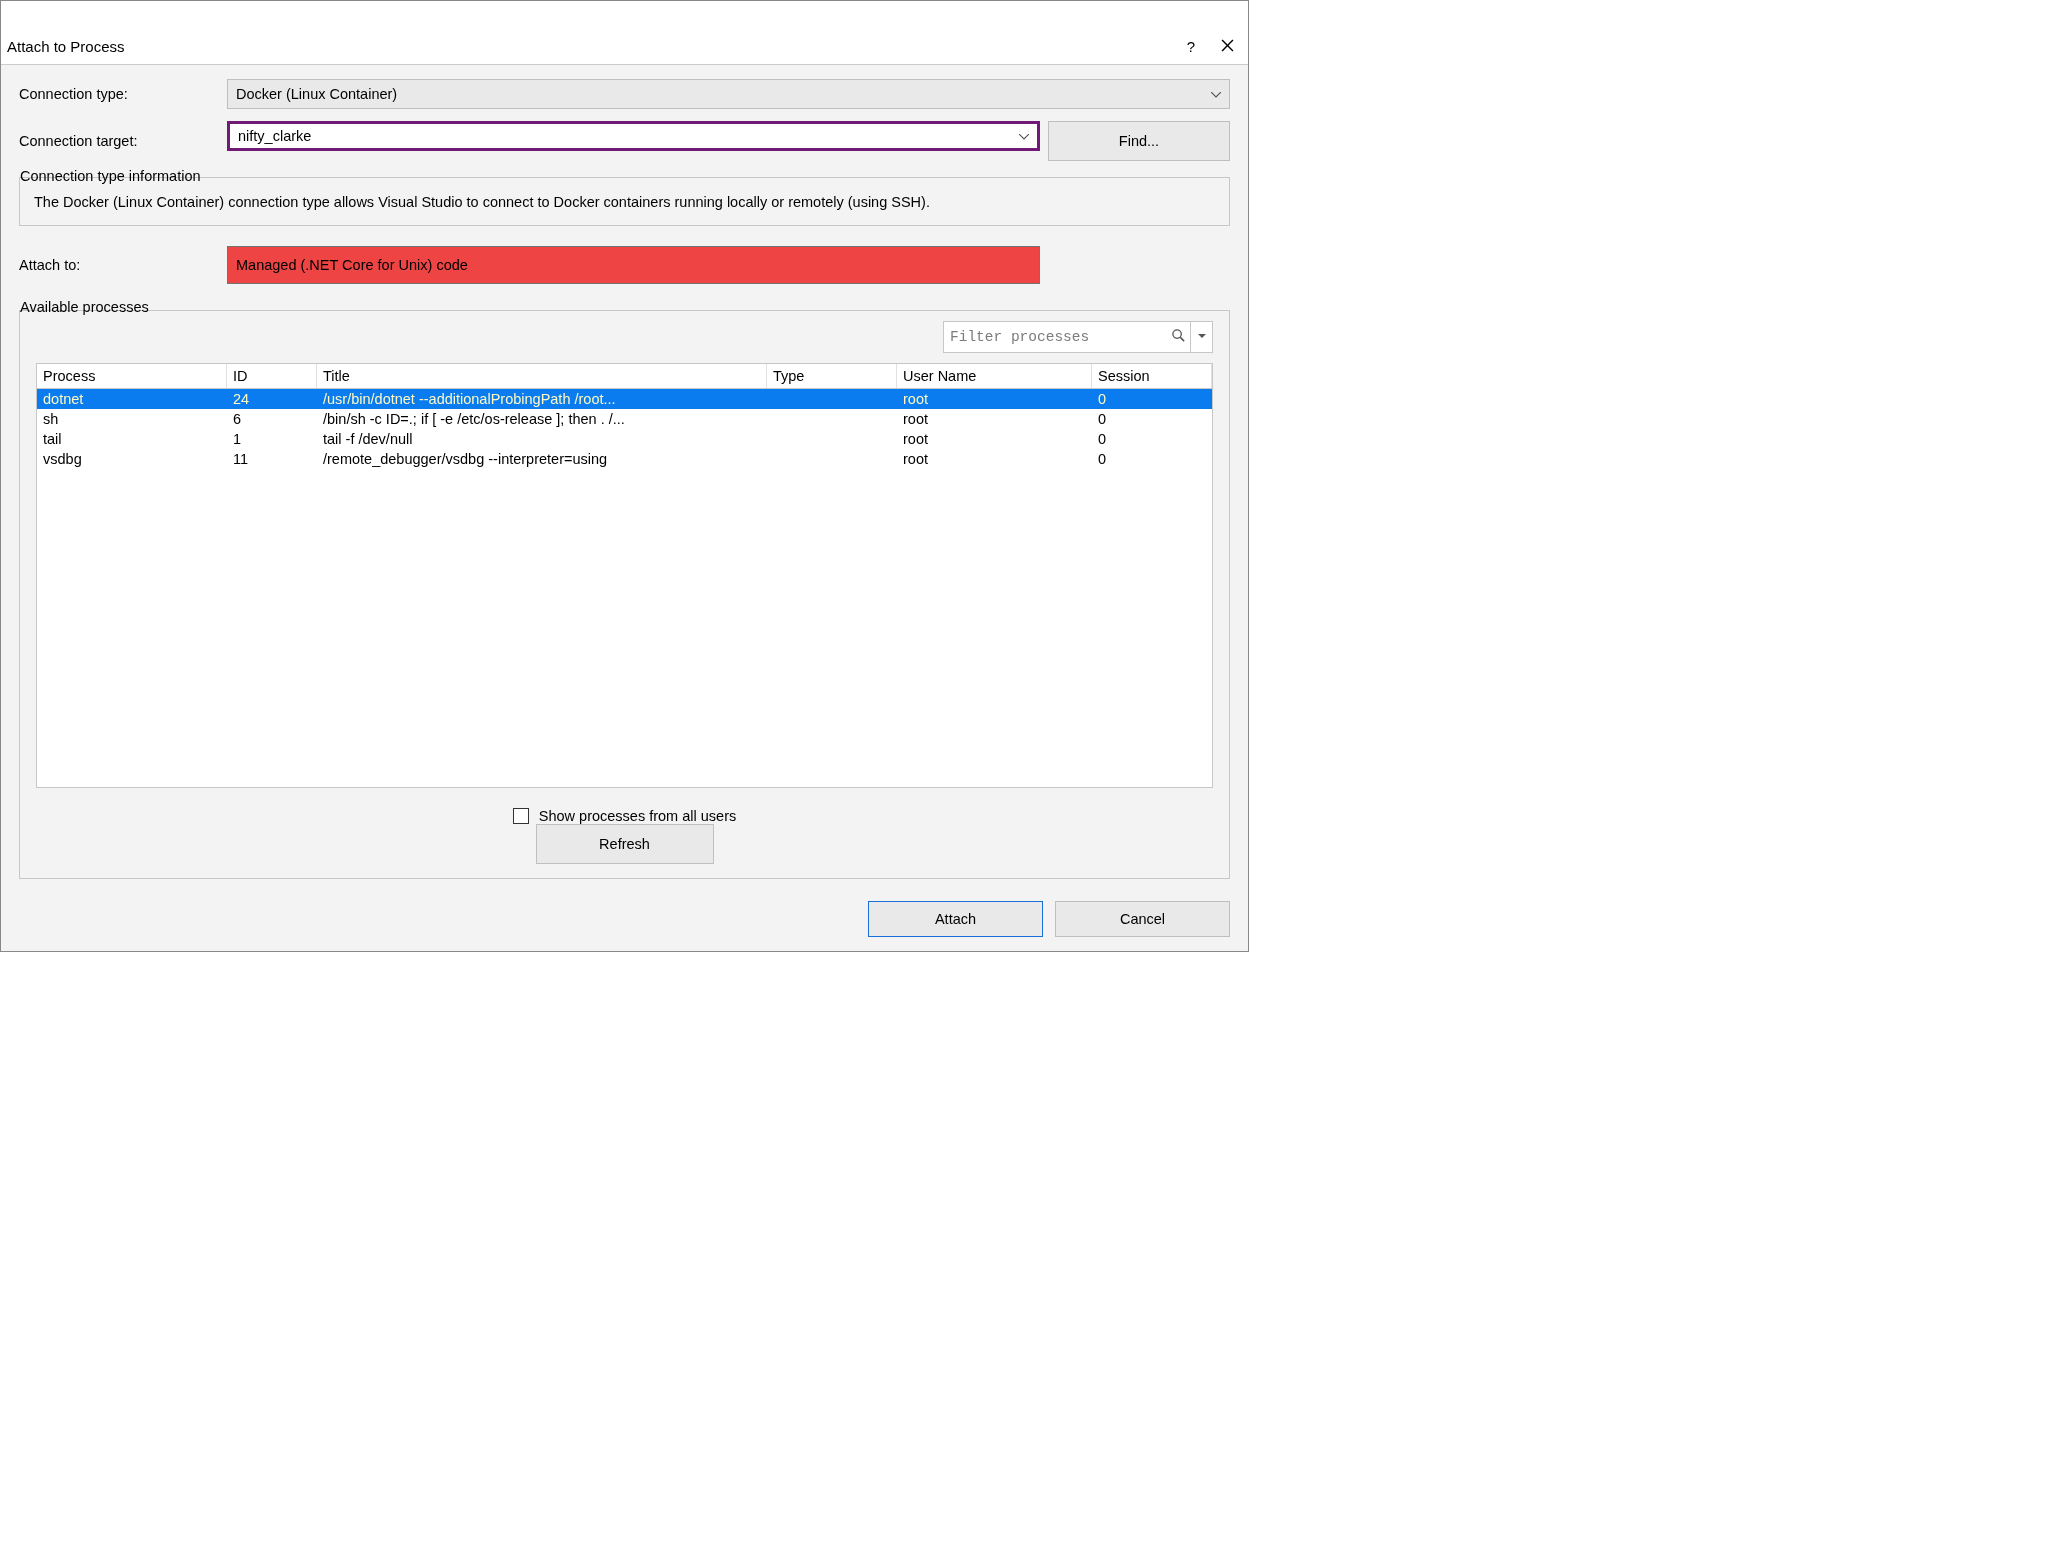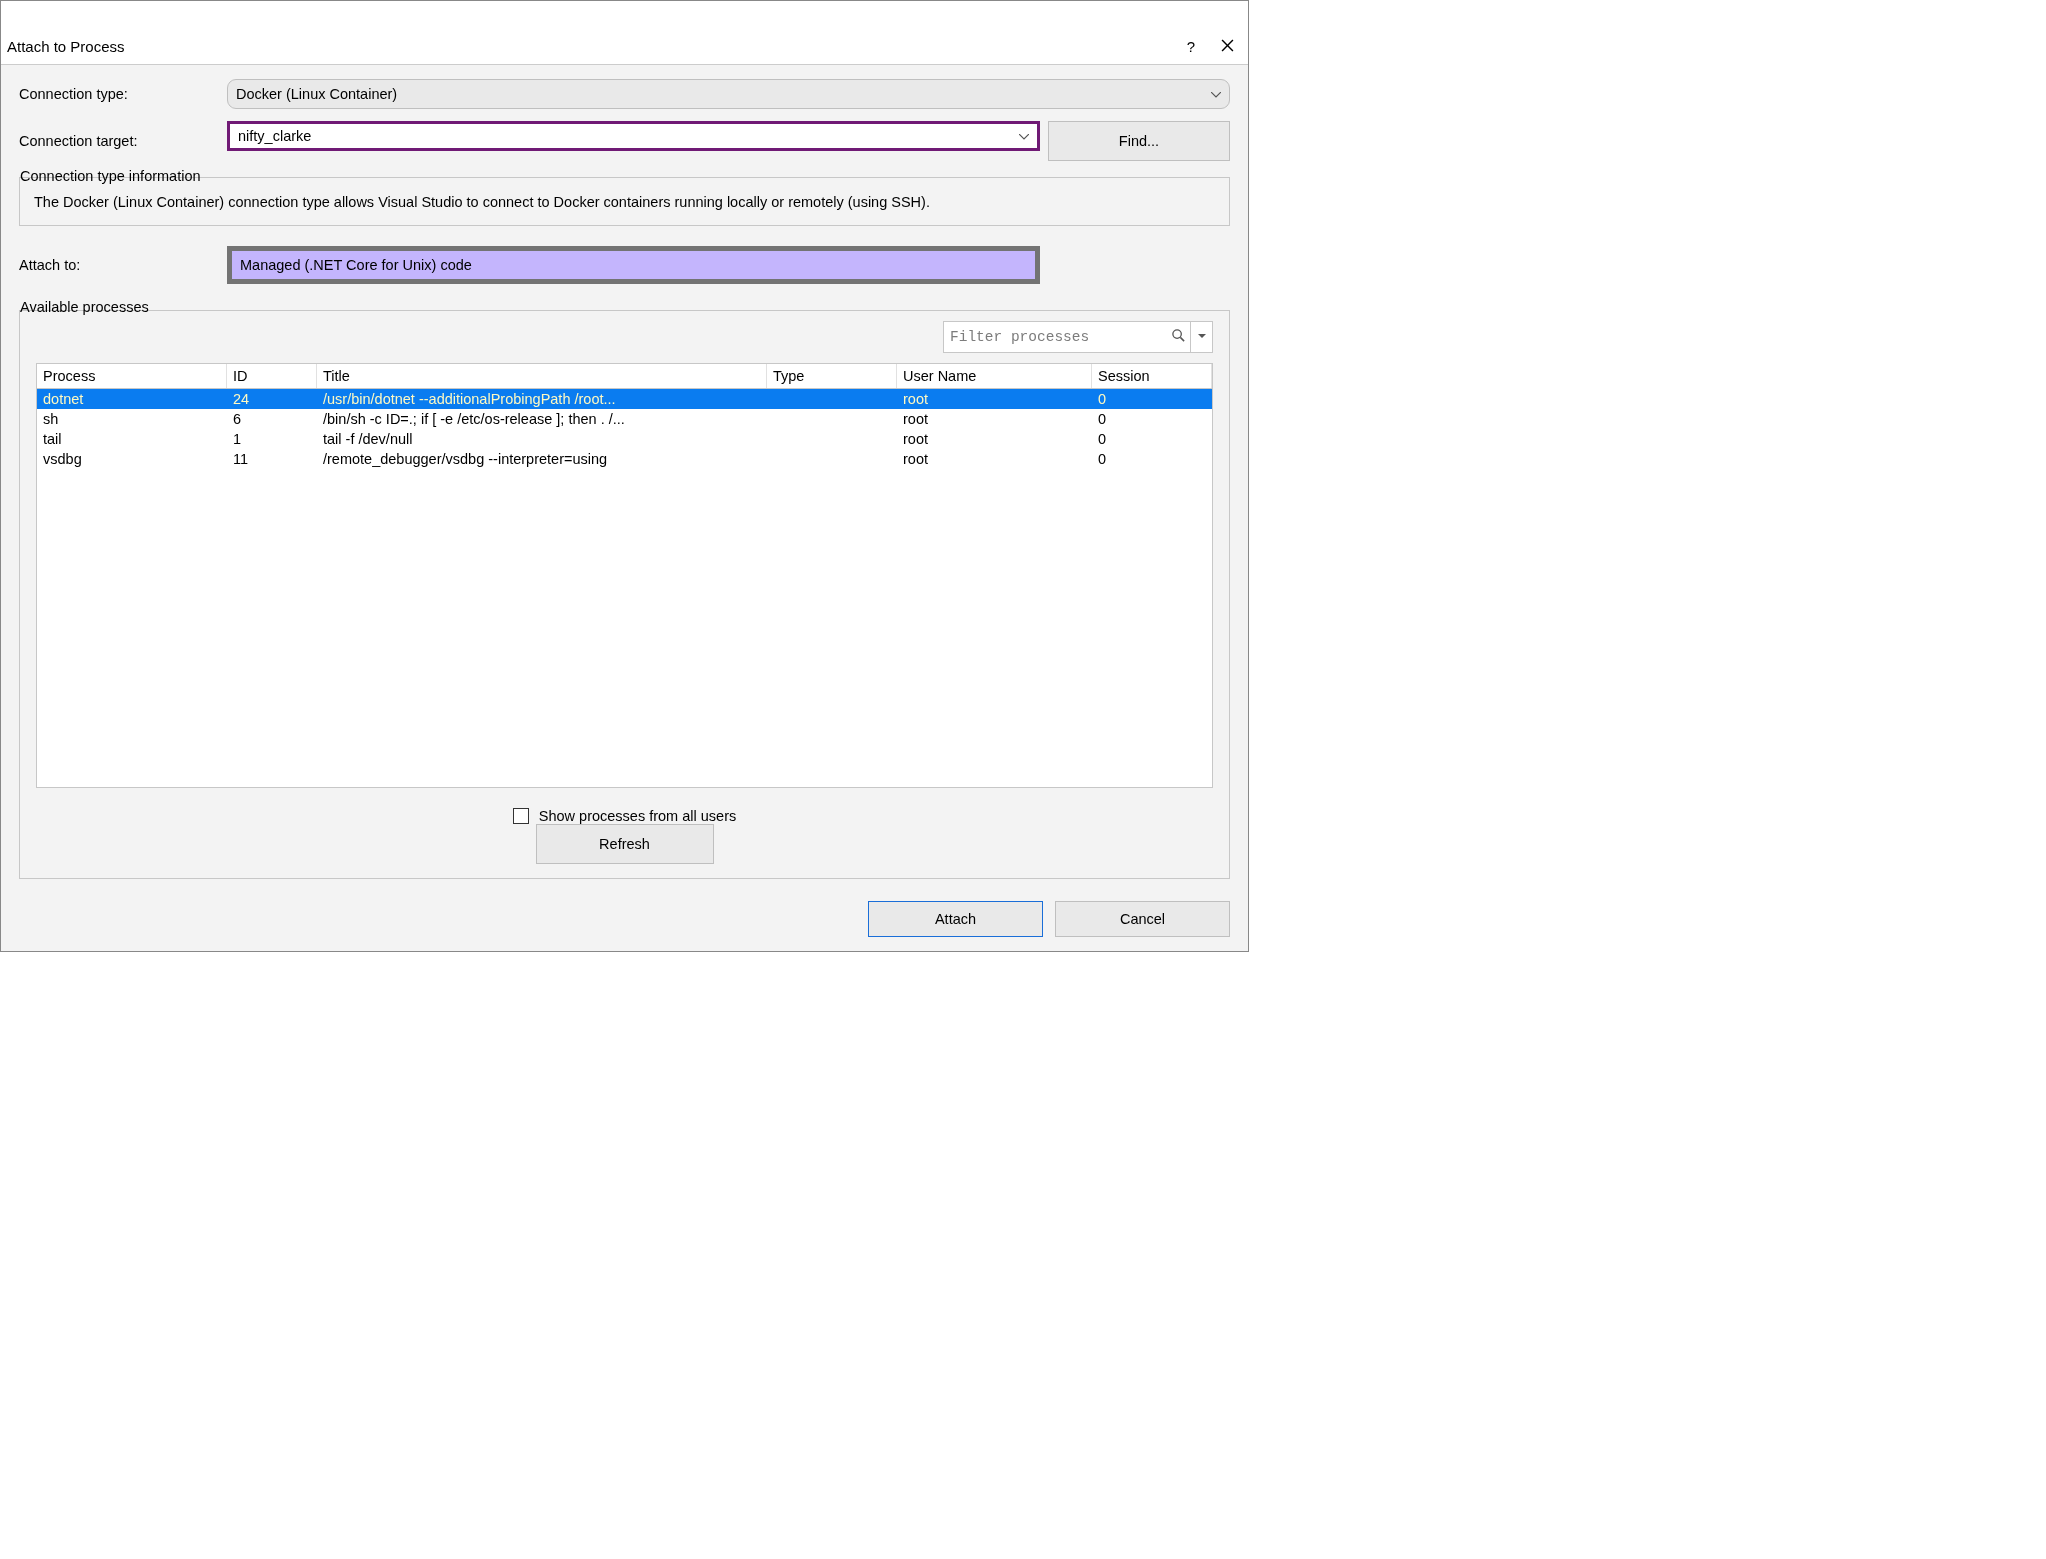--- a/index.html
+++ b/index.html
@@ -94,22 +94,22 @@
     left: -14px;
     padding-right: 6px;
   }
   .info-group-text {
     font-size: 14.5px;
     line-height: 1.5;
     margin-top: -10px;
   }
   .attach-to-field {
     flex: 1;
-    border: 5px solid #737373;
-    background: #c4b5fd;
+    border: 1px solid #737373;
+    background: #ef4444;
     padding: 6px 8px;
     font-size: 14.5px;
     height: 38px;
     display:flex;
     align-items:center;
   }
   .available-group {
     border: 1px solid #c7c7c7;
     padding: 10px 16px 14px 16px;
     flex: 1;
@@ -250,21 +250,21 @@
         </svg>
     </span>
   </div>
 </div>
 
 <div class="body-area">
 
   <div class="form-row">
     <div class="label-col">Connection type:</div>
     <div class="field-col">
-      <div class="dropdown" style="width:100%;border-radius:9px;">
+      <div class="dropdown" style="width:100%;">
         <span>Docker (Linux Container)</span>
         <span class="chevron">
           <svg width="10" height="6" viewBox="0 0 10 6">
               <path d="M0 0 L5 5 L10 0" fill="none" stroke="#555" stroke-width="1.2"></path>
             </svg>
         </span>
       </div>
     </div>
   </div>
 

